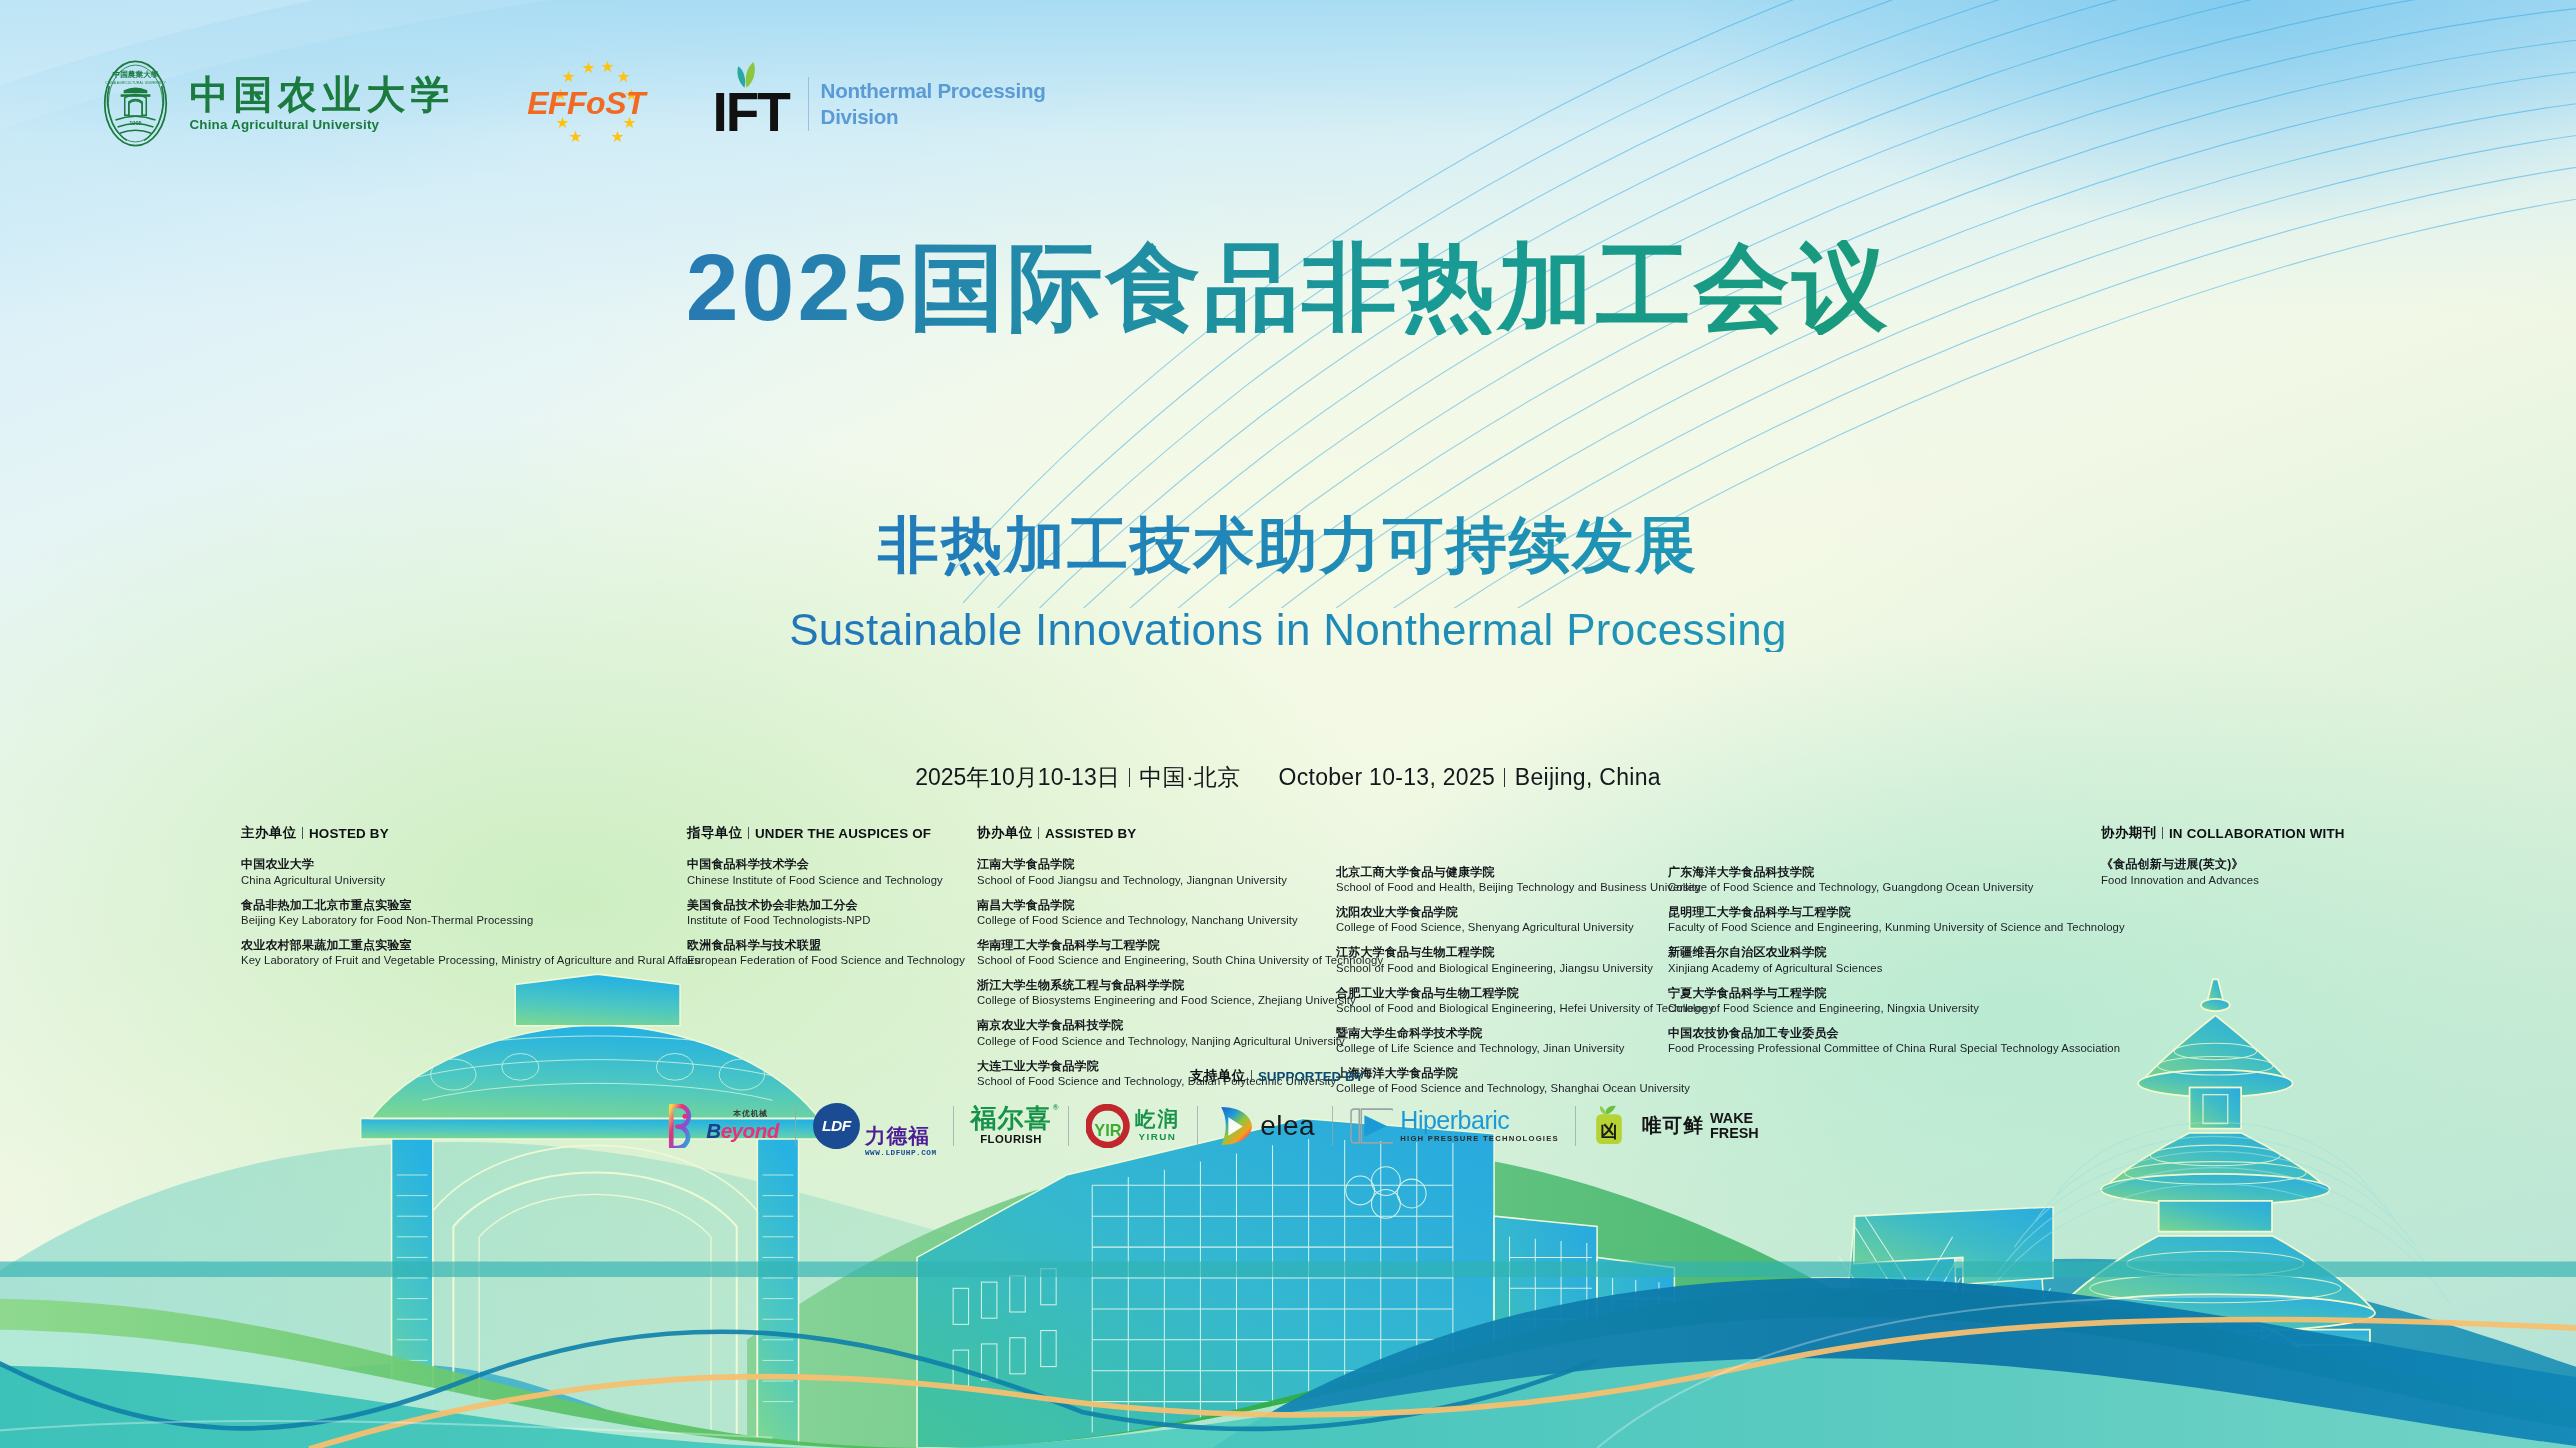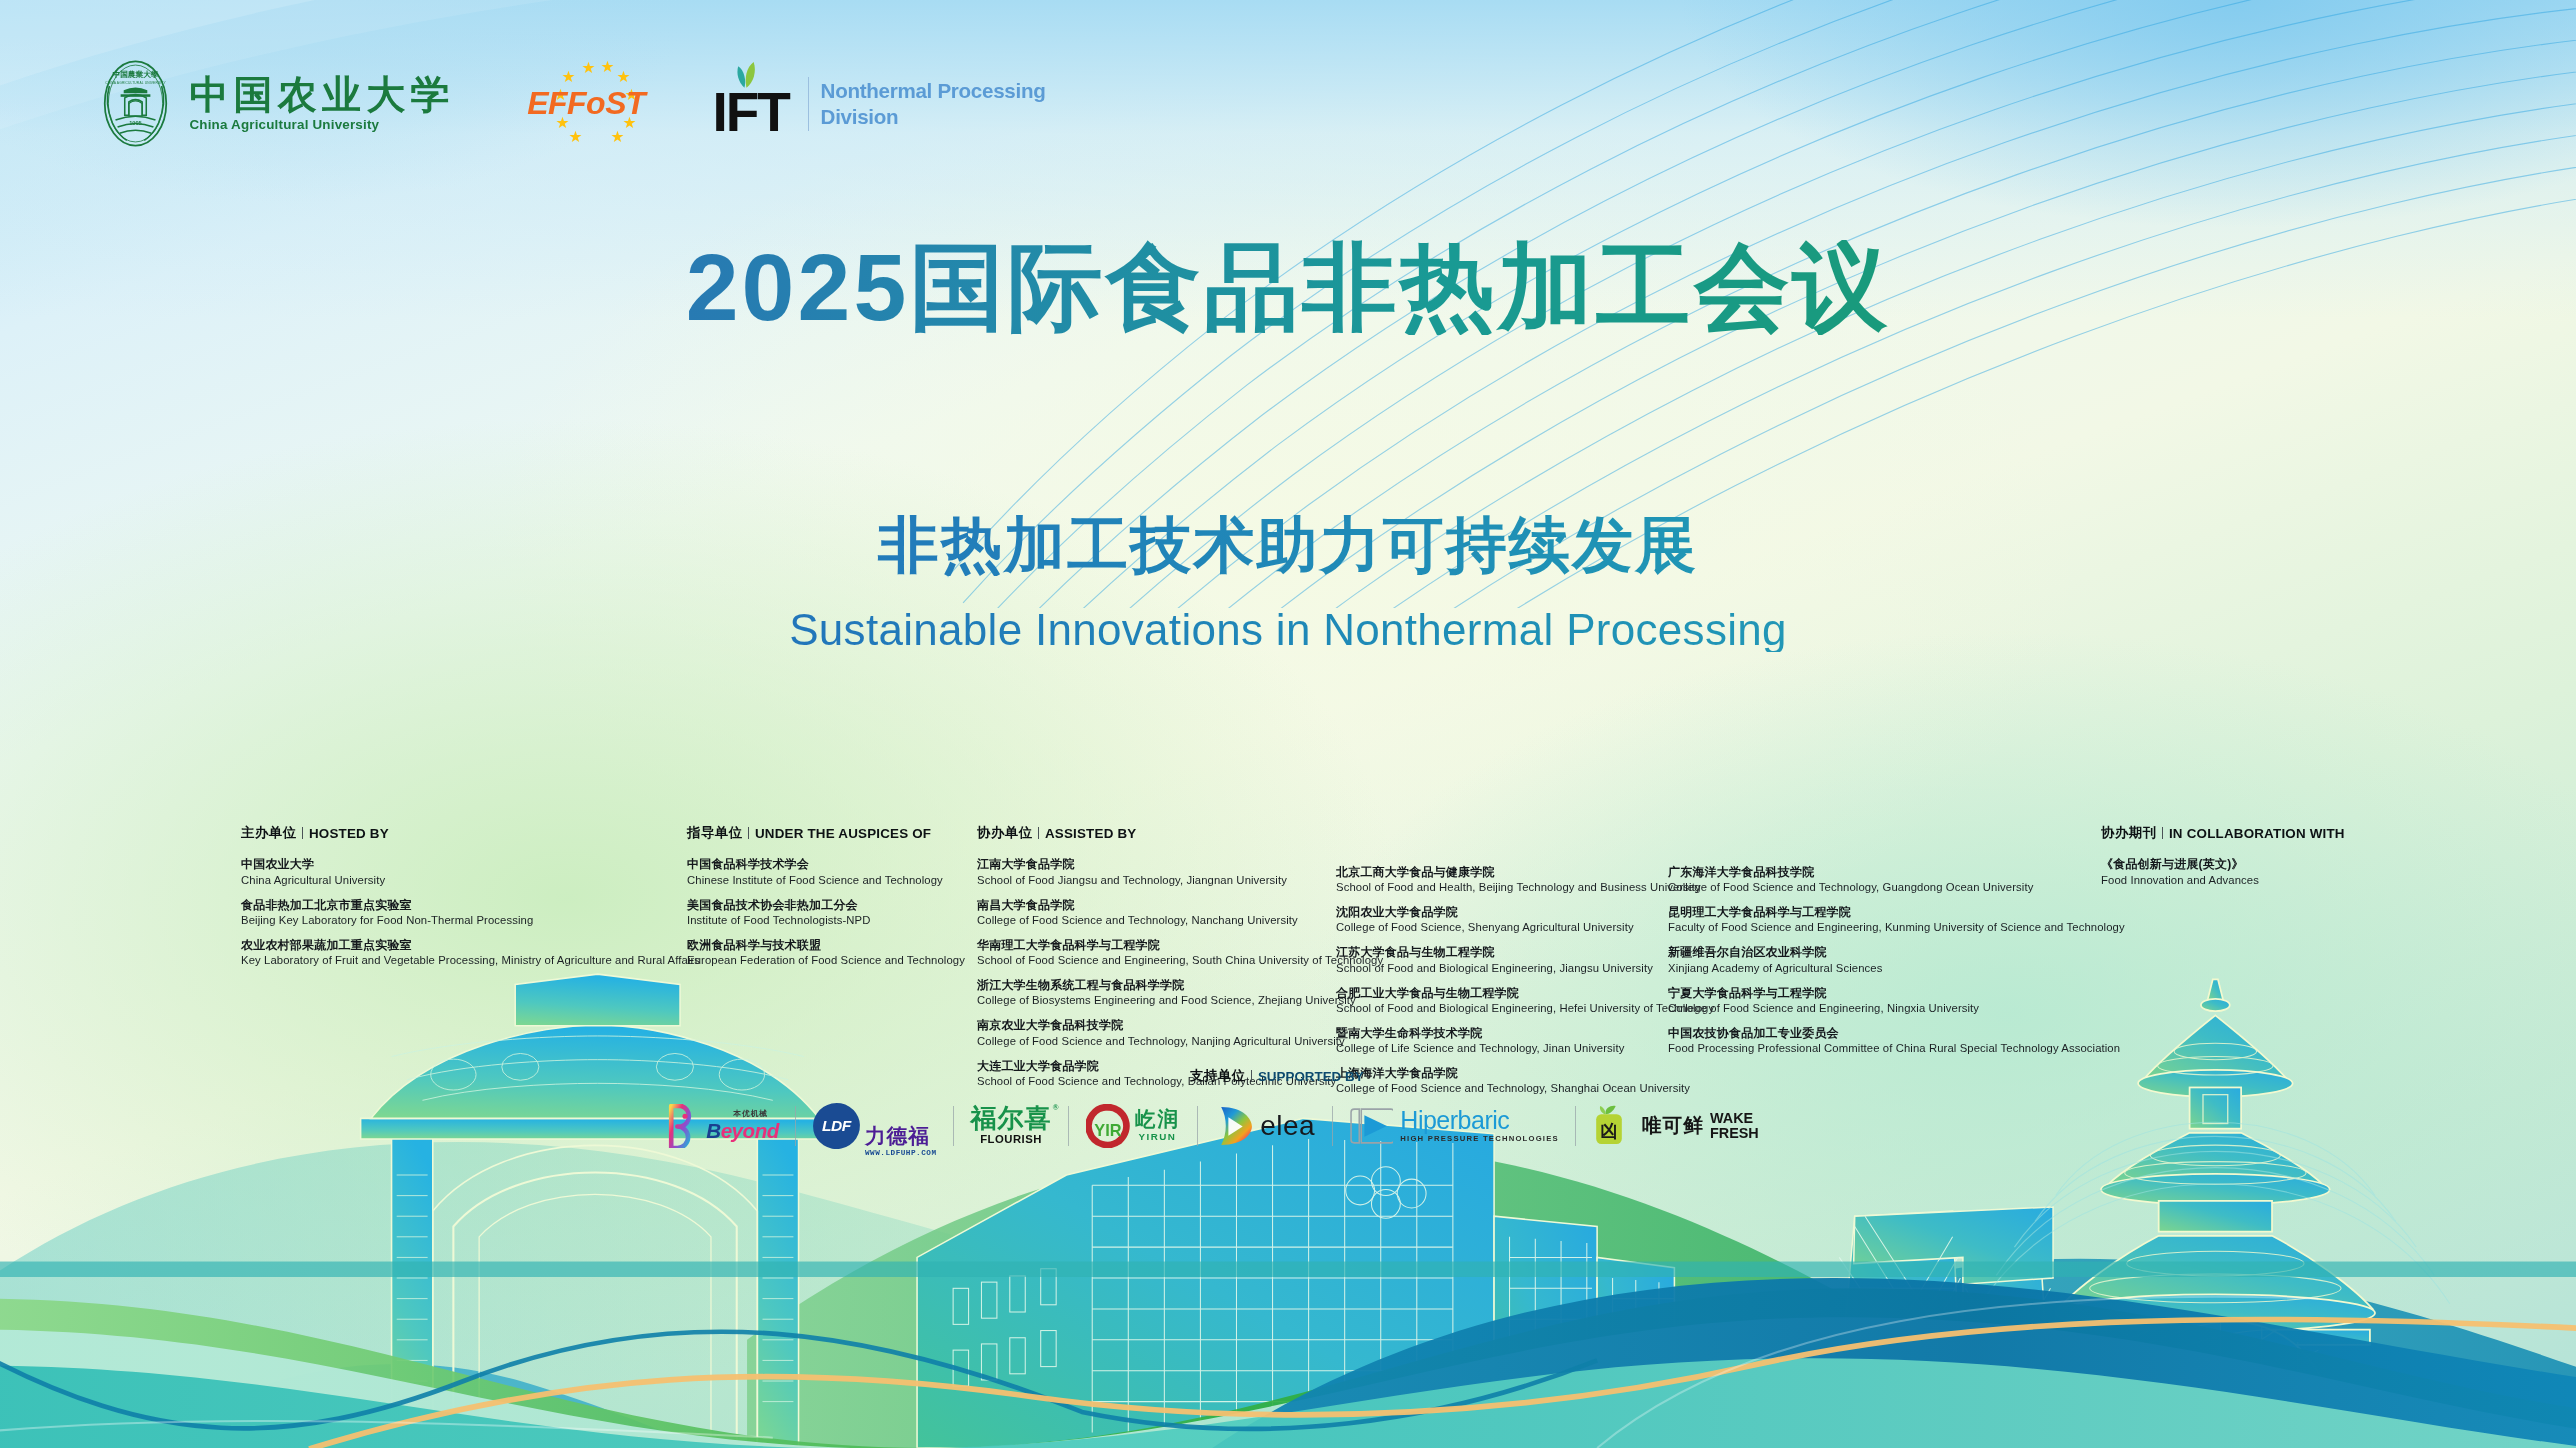--- a/index.html
+++ b/index.html
@@ -264,20 +264,29 @@
         <span>Nonthermal Processing</span>
         <span>Division</span>
       </div>
     </div>
   </div>
 
   <div class="title-cn">2025国际食品非热加工会议</div>
   <div class="sub-cn">非热加工技术助力可持续发展</div>
   <div class="sub-en">Sustainable Innovations in Nonthermal Processing</div>
 
+  <div class="dateline">
+    <span class="cn-date">2025年10月10-13日</span>
+    <span class="vrule"></span>
+    <span>中国·北京</span>
+    <span class="gap"></span>
+    <span>October 10-13, 2025</span>
+    <span class="vrule"></span>
+    <span>Beijing, China</span>
+  </div>
 
   <div class="orgs">
 
     <div class="orgcol" style="left:241px;">
       <div class="colhead">
         <span class="cn">主办单位</span>
         <span class="bar"></span>
         <span class="en">HOSTED BY</span>
       </div>
       <div class="orgitem">

